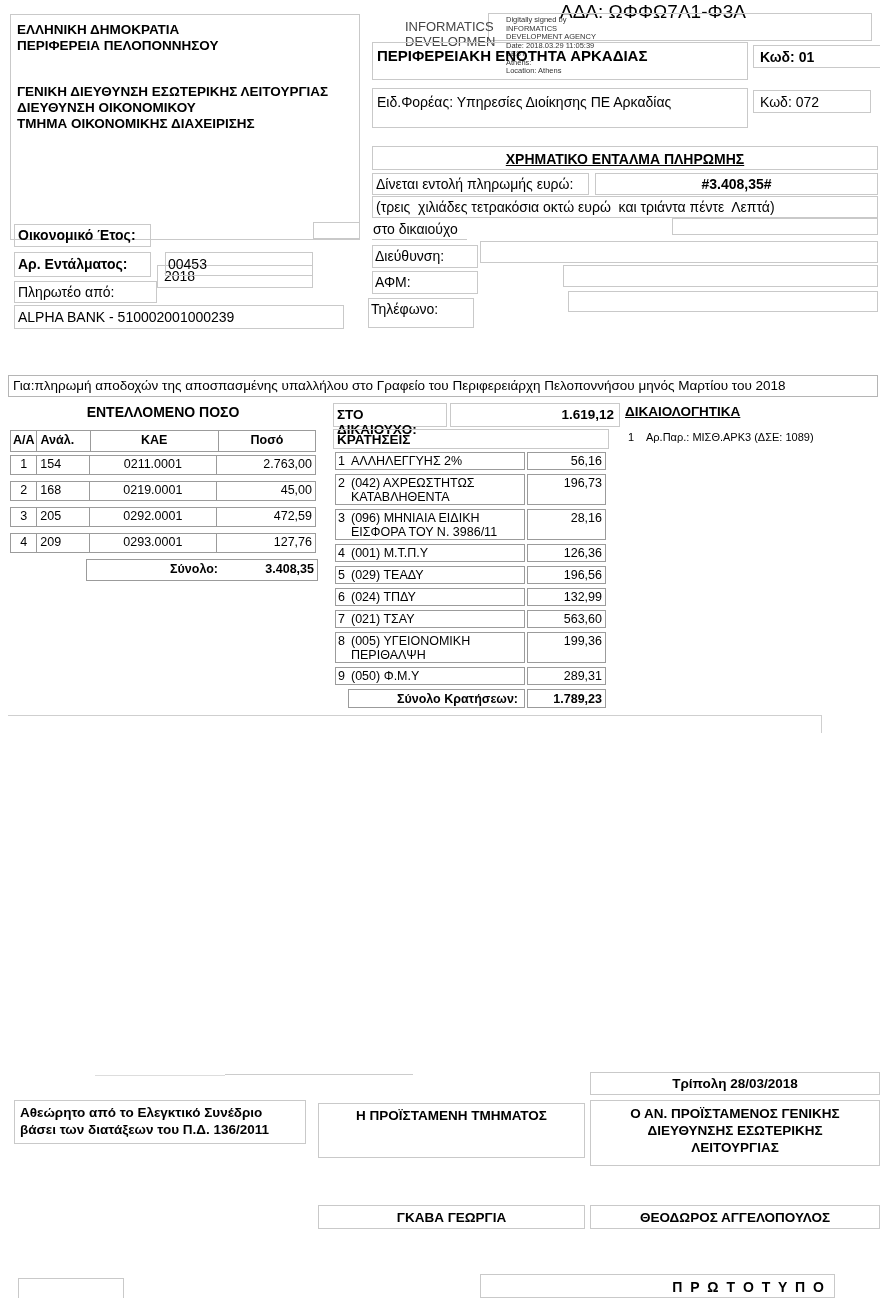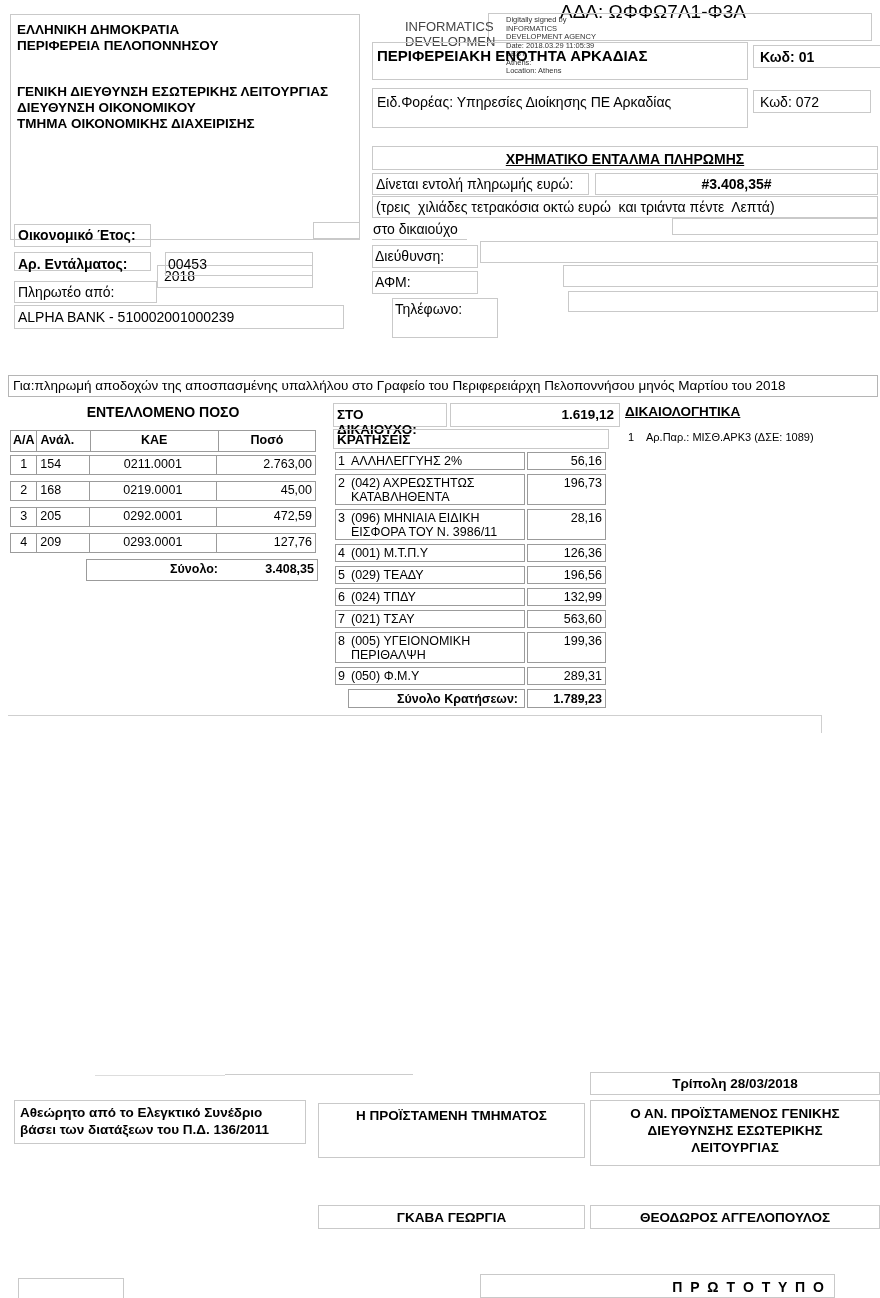--- a/index.html
+++ b/index.html
@@ -82,28 +82,28 @@
   <div class="abs" style="left:372px;top:217px;width:506px;border-top:1px solid #c9c9c9;"></div>
   <div class="abs t14" style="left:372px;top:220px;width:95px;border-bottom:1px solid #c9c9c9;padding:1px 0 2px 1px;">στο δικαιούχο</div>
   <div class="abs box" style="left:672px;top:218px;width:206px;height:17px;"></div>
 
   <div class="abs box t14" style="left:372px;top:245px;width:106px;height:23px;padding:2px 0 0 2px;">Διεύθυνση:</div>
   <div class="abs box" style="left:480px;top:241px;width:398px;height:22px;"></div>
 
   <div class="abs box t14" style="left:372px;top:271px;width:106px;height:23px;padding:2px 0 0 2px;">ΑΦΜ:</div>
   <div class="abs box" style="left:563px;top:265px;width:315px;height:22px;"></div>
 
-  <div class="abs box t14" style="left:392px;top:298px;width:106px;height:40px;padding:2px 0 0 2px;">Τηλέφωνο:</div>
+  <div class="abs box t14" style="left:368px;top:298px;width:106px;height:30px;padding:2px 0 0 2px;">Τηλέφωνο:</div>
   <div class="abs box" style="left:568px;top:291px;width:310px;height:21px;"></div>
 
   <div class="abs box b t14" style="left:14px;top:224px;width:137px;height:23px;padding:2px 0 0 3px;">Οικονομικό Έτος:</div>
   <div class="abs box t14" style="left:157px;top:222px;width:156px;height:23px;padding:2px 0 0 6px;margin-top:43px;">2018</div>
   <div class="abs box" style="left:313px;top:222px;width:47px;height:17px;"></div>
 
-  <div class="abs box b t14" style="left:14px;top:252px;width:137px;height:19px;padding:3px 0 0 3px;">Αρ. Εντάλματος:</div>
+  <div class="abs box b t14" style="left:14px;top:252px;width:137px;height:25px;padding:3px 0 0 3px;">Αρ. Εντάλματος:</div>
   <div class="abs box t14" style="left:165px;top:252px;width:148px;height:24px;padding:3px 0 0 2px;">00453</div>
 
   <div class="abs box t14" style="left:14px;top:281px;width:143px;height:22px;padding:2px 0 0 3px;">Πληρωτέο από:</div>
   <div class="abs box t14" style="left:14px;top:305px;width:330px;height:24px;padding:3px 0 0 3px;">ALPHA BANK - 510002001000239</div>
 
   <div class="abs box t13" style="left:8px;top:375px;width:870px;height:22px;padding:2px 0 0 4px;border-color:#b5b5b5;">Για:πληρωμή αποδοχών της αποσπασμένης υπαλλήλου στο Γραφείο του Περιφερειάρχη Πελοποννήσου μηνός Μαρτίου του 2018</div>
 
   <div class="abs b t14 ctr" style="left:10px;top:404px;width:306px;">ΕΝΤΕΛΛΟΜΕΝΟ ΠΟΣΟ</div>
   <div class="abs box b t13" style="left:333px;top:403px;width:114px;height:24px;padding:3px 0 0 3px;">ΣΤΟ ΔΙΚΑΙΟΥΧΟ:</div>
   <div class="abs box b t13 rt" style="left:450px;top:403px;width:170px;height:24px;padding:3px 5px 0 0;">1.619,12</div>

